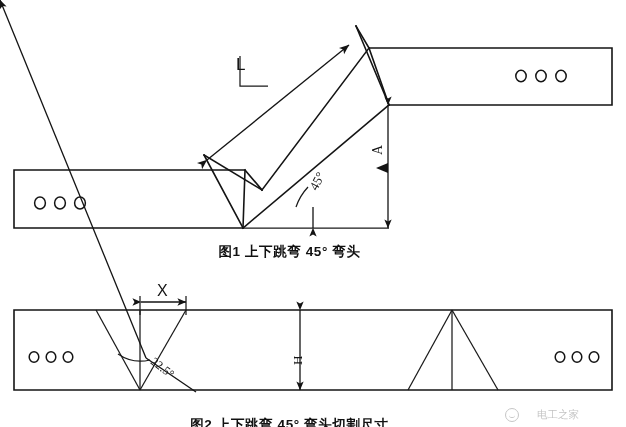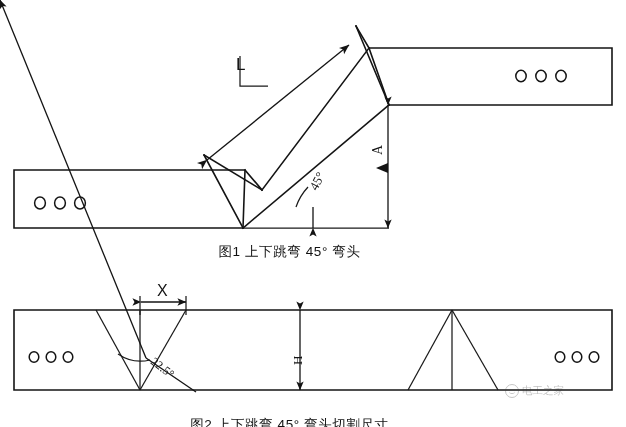--- a/index.html
+++ b/index.html
@@ -15,21 +15,21 @@
   svg.fig{position:absolute;left:0;top:0;width:626px;height:427px;overflow:visible;}
   .stroke{fill:none;stroke:#141414;stroke-width:1.6;stroke-linecap:square;stroke-linejoin:miter;}
   .stroke-thin{fill:none;stroke:#1a1a1a;stroke-width:1.25;stroke-linecap:butt;}
   .hole{fill:none;stroke:#141414;stroke-width:1.5;}
   .dimline{fill:none;stroke:#141414;stroke-width:1.3;}
   .arrowhead{fill:#141414;stroke:none;}
   .cap{
     position:absolute;
     width:579px;
     text-align:center;
-    font-weight:normal;
+    font-weight:bold;
     color:#111;
     letter-spacing:0.6px;
     white-space:nowrap;
   }
   #cap1{top:243px;font-size:13.5px;}
   #cap2{top:400px;font-size:13.5px;margin-top:16px;}
   .lbl{
     position:absolute;
     color:#141414;
     font-size:13px;
@@ -37,22 +37,22 @@
     white-space:nowrap;
     line-height:1;
   }
   #lbl-L{left:236px;top:56px;font-size:17px;font-family:"Liberation Sans",sans-serif;}
   #lbl-A{left:371px;top:155px;font-size:14px;transform:rotate(-90deg);transform-origin:left top;}
   #lbl-45{left:307px;top:186px;font-size:13px;transform:rotate(-62deg);transform-origin:left top;}
   #lbl-X{left:157px;top:283px;font-size:16px;font-family:"Liberation Sans",sans-serif;}
   #lbl-H{left:291px;top:365px;font-size:13px;transform:rotate(-90deg);transform-origin:left top;}
   #lbl-225{left:156px;top:355px;font-size:12px;transform:rotate(38deg);transform-origin:left top;}
   #watermark{
-    position:absolute;left:505px;top:384px;
-    display:flex;align-items:center;gap:3px;
+    position:absolute;left:505px;top:408px;
+    display:flex;align-items:center;gap:18px;
     opacity:0.30;color:#333;font-size:10.5px;
     white-space:nowrap;
   }
   #wm-logo{
     width:12px;height:12px;border:1px solid #444;border-radius:50%;
     display:inline-block;position:relative;flex:0 0 auto;
   }
   #wm-logo::after{
     content:"";position:absolute;left:2.5px;top:4.5px;
     width:6px;height:3px;border-bottom:1px solid #444;border-radius:0 0 4px 4px;

